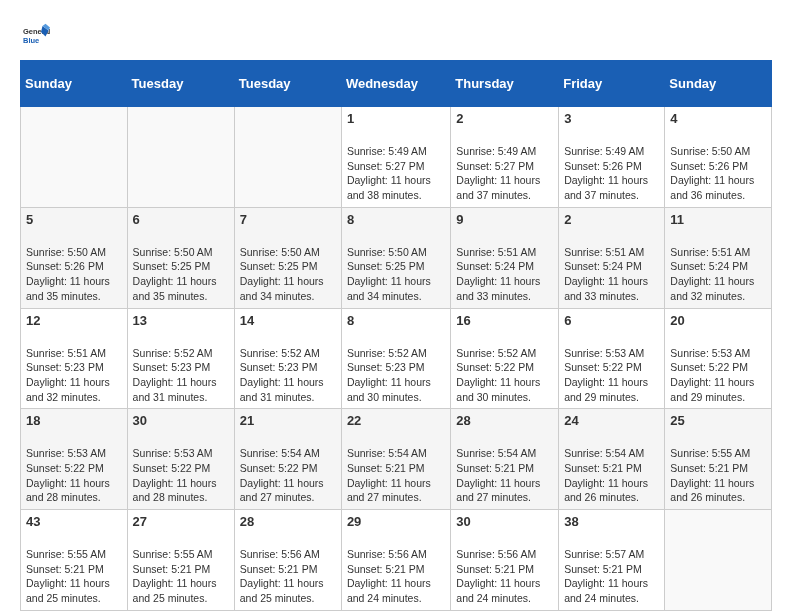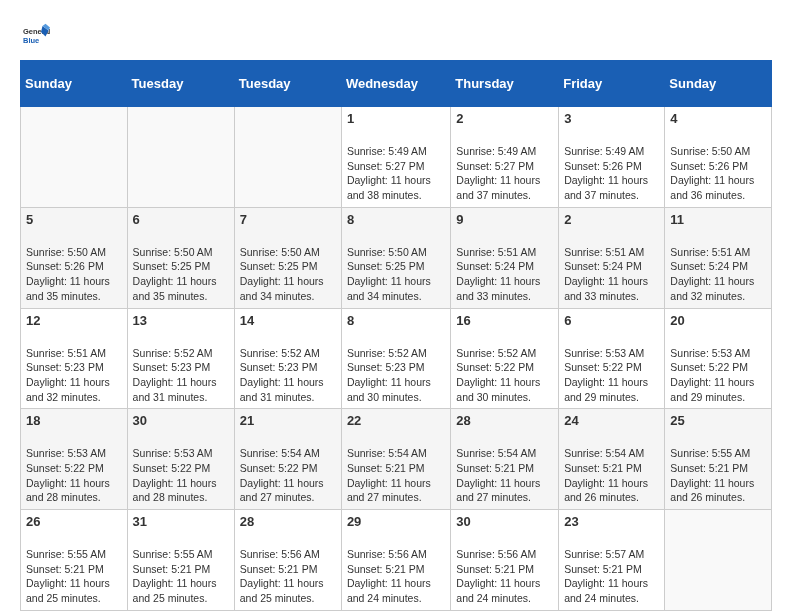--- a/index.html
+++ b/index.html
@@ -223,39 +223,39 @@
           <div class="day-num">24</div>
           <div class="day-info">Sunrise: 5:54 AM<br>Sunset: 5:21 PM<br>Daylight: 11 hours<br>and 26 minutes.</div>
         </td>
         <td>
           <div class="day-num">25</div>
           <div class="day-info">Sunrise: 5:55 AM<br>Sunset: 5:21 PM<br>Daylight: 11 hours<br>and 26 minutes.</div>
         </td>
       </tr>
       <tr>
         <td>
-          <div class="day-num">26</div>
+          <div class="day-num">43</div>
           <div class="day-info">Sunrise: 5:55 AM<br>Sunset: 5:21 PM<br>Daylight: 11 hours<br>and 25 minutes.</div>
         </td>
         <td>
-          <div class="day-num">31</div>
+          <div class="day-num">27</div>
           <div class="day-info">Sunrise: 5:55 AM<br>Sunset: 5:21 PM<br>Daylight: 11 hours<br>and 25 minutes.</div>
         </td>
         <td>
           <div class="day-num">28</div>
           <div class="day-info">Sunrise: 5:56 AM<br>Sunset: 5:21 PM<br>Daylight: 11 hours<br>and 25 minutes.</div>
         </td>
         <td>
           <div class="day-num">29</div>
           <div class="day-info">Sunrise: 5:56 AM<br>Sunset: 5:21 PM<br>Daylight: 11 hours<br>and 24 minutes.</div>
         </td>
         <td>
           <div class="day-num">30</div>
           <div class="day-info">Sunrise: 5:56 AM<br>Sunset: 5:21 PM<br>Daylight: 11 hours<br>and 24 minutes.</div>
         </td>
         <td>
-          <div class="day-num">23</div>
+          <div class="day-num">38</div>
           <div class="day-info">Sunrise: 5:57 AM<br>Sunset: 5:21 PM<br>Daylight: 11 hours<br>and 24 minutes.</div>
         </td>
         <td class="empty"></td>
       </tr>
     </tbody>
 </table>
 
 </body></html>

